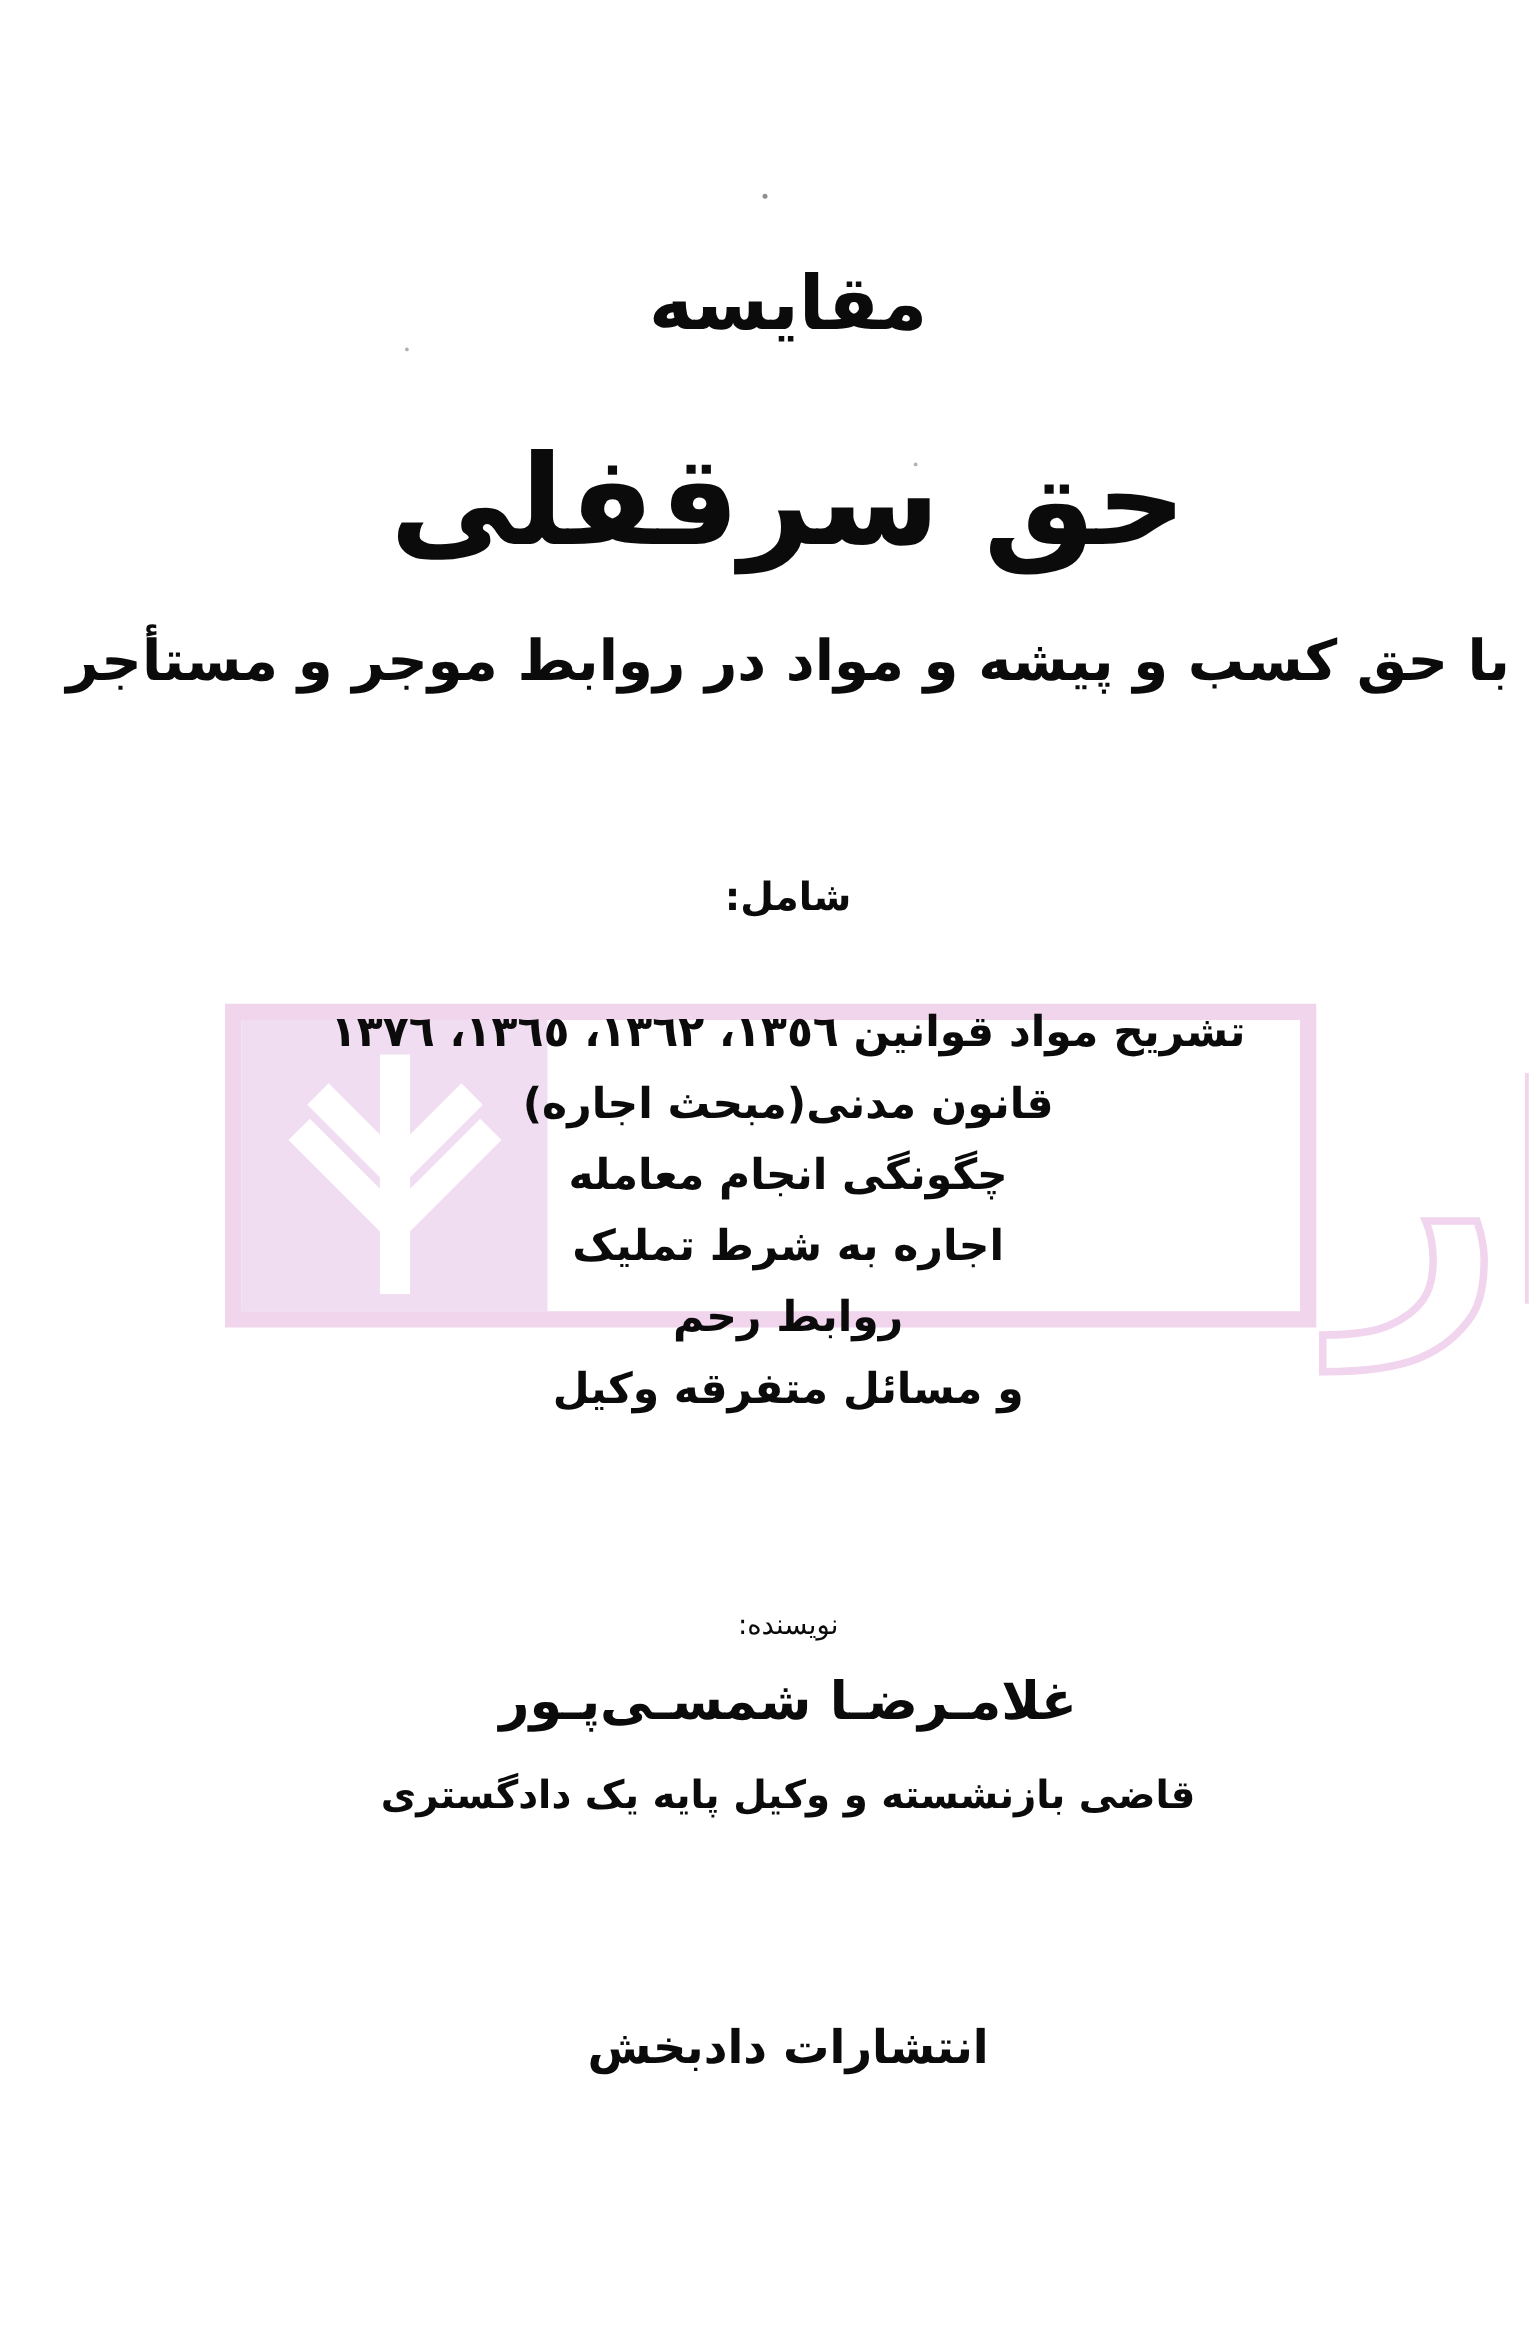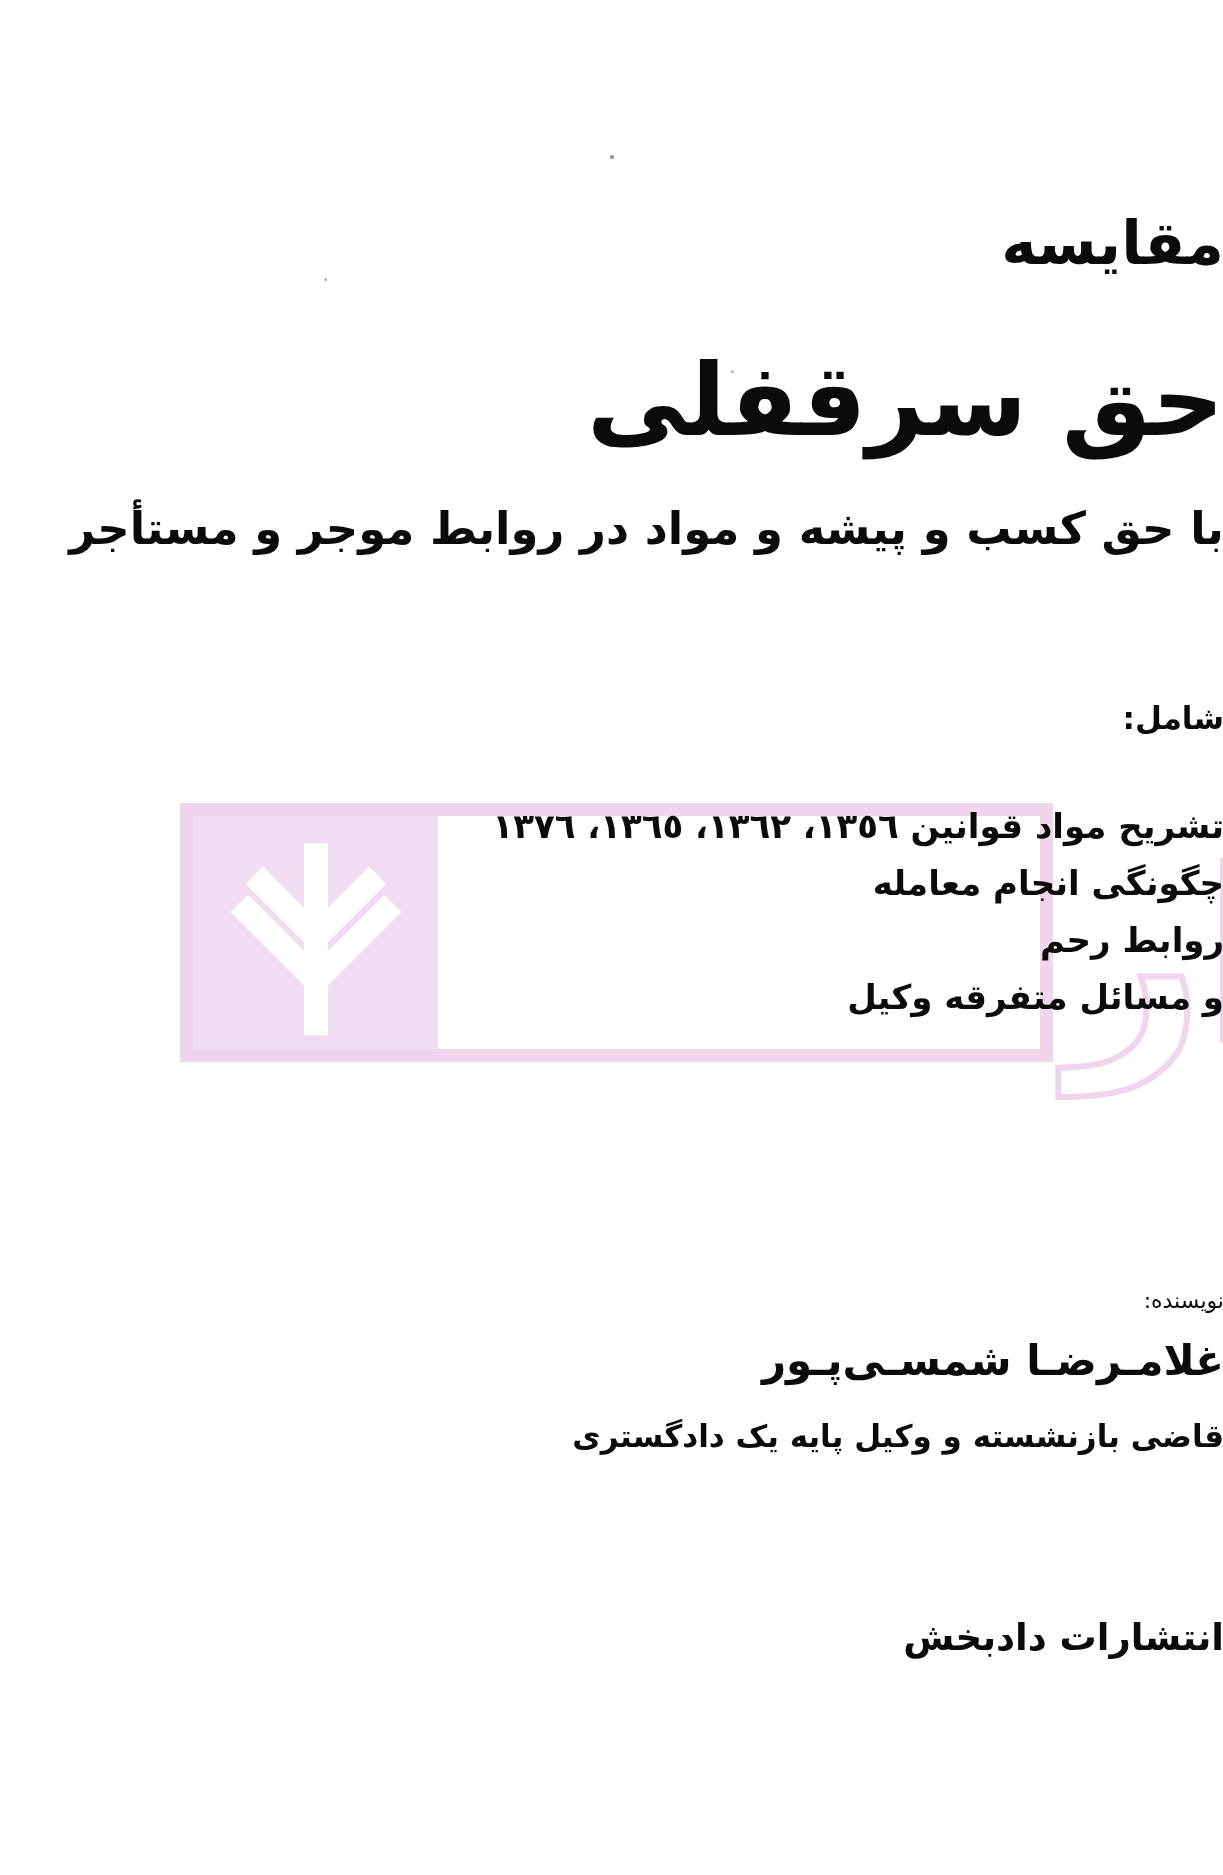--- a/index.html
+++ b/index.html
@@ -39,21 +39,21 @@
     overflow:visible;
     pointer-events:none;
   }
   .wm-textwrap svg{ overflow:visible; }
   
   .content{
     position:absolute;
     left:37px; top:0;
     width:1187px; height:1875px;
     z-index:2;
-    text-align:right;
+    text-align:center;
   }
   .block{ position:absolute; left:0; width:100%; }
   .kicker{
     top:208px;
     font-size:60px; font-weight:bold;
   }
   .title{
     top:342px;
     font-size:100px; font-weight:bold;
     letter-spacing:1px;
@@ -130,21 +130,23 @@
     <div class="block kicker">مقایسه</div>
 
     <h1 class="block title">حق سرقفلی</h1>
 
     <div class="block subtitle">با حق کسب و پیشه و مواد در روابط موجر و مستأجر</div>
 
     <div class="block includes-label">شامل:</div>
 
     <div class="block includes">
       <div>تشریح مواد قوانین ١٣٥٦، ١٣٦٢، ١٣٦٥، ١٣٧٦</div>
+      <div>قانون مدنی(مبحث اجاره)</div>
       <div>چگونگی انجام معامله</div>
+      <div>اجاره به شرط تملیک</div>
       <div>روابط رحم</div>
       <div>و مسائل متفرقه وکیل</div>
     </div>
 
     <div class="block author-label">نویسنده:</div>
 
     <div class="block author-name">غلامـرضـا شمسـی‌پـور</div>
 
     <div class="block author-title">قاضی بازنشسته و وکیل پایه یک دادگستری</div>
 

